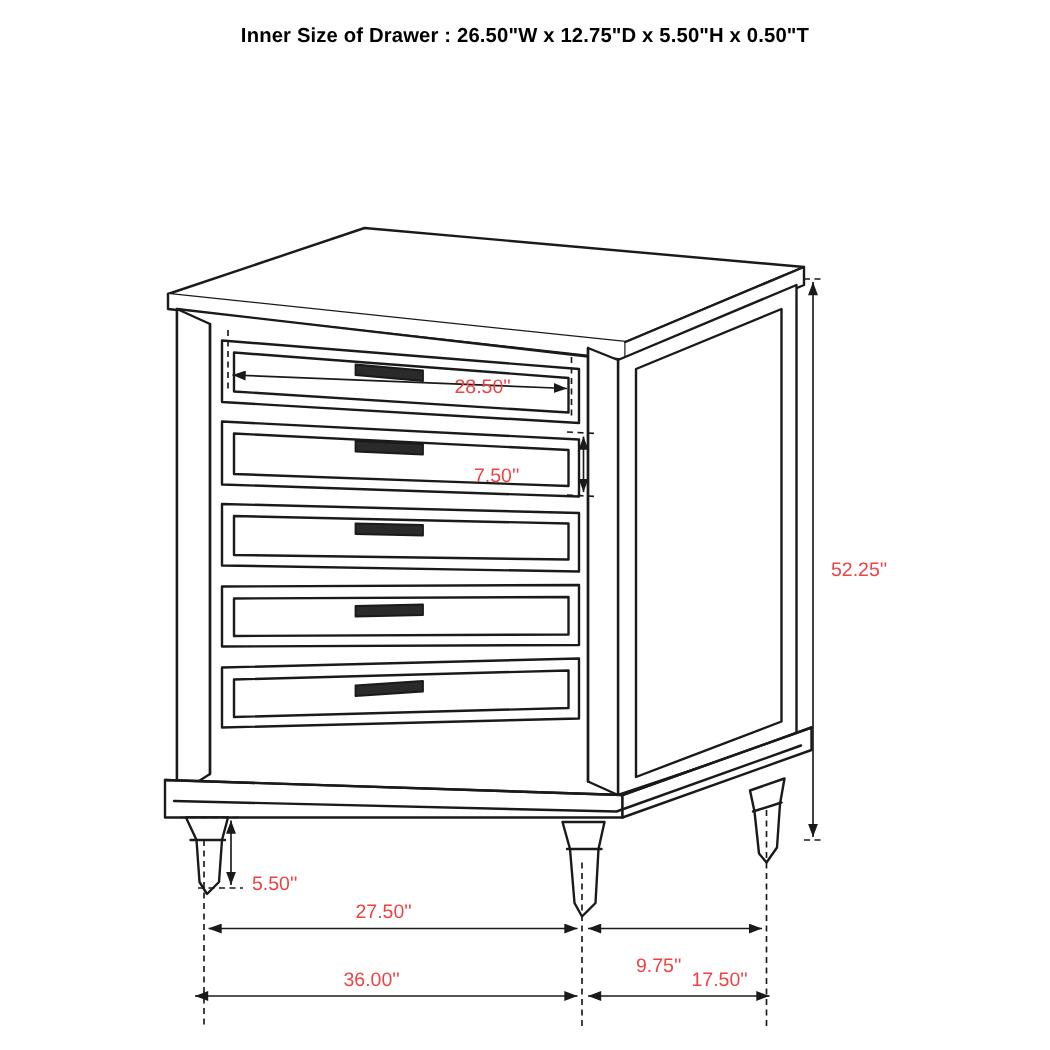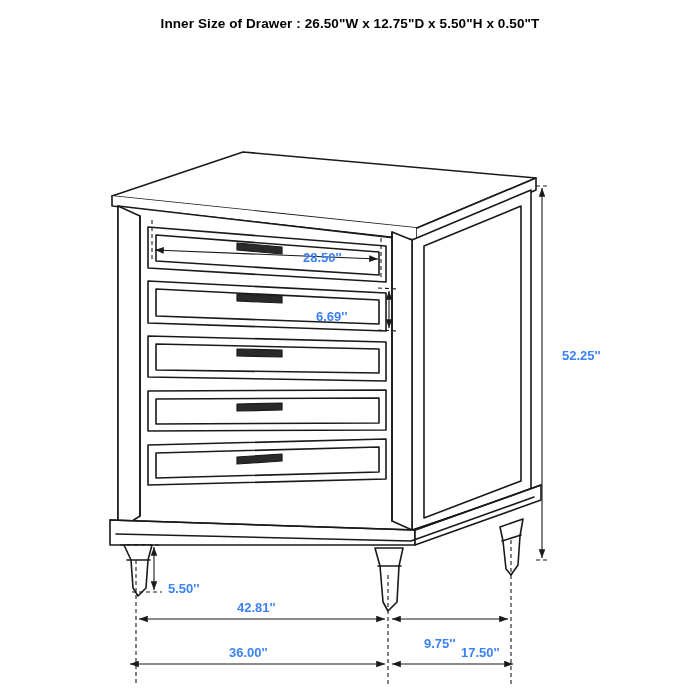--- a/index.html
+++ b/index.html
@@ -34,22 +34,22 @@
   svg.diagram {
     position: absolute;
     top: 0;
     left: 0;
     width: 700px;
     height: 700px;
   }
   .dimlabel {
     position: absolute;
     font-size: 13px;
-    font-weight: bold;
-    color: #3b82f6;
+    font-weight: normal;
+    color: #ef4444;
     white-space: nowrap;
   }
 </style>
 </head>
 <body>
 
 <div id="stage">
 
   <div class="title">Inner Size of Drawer : 26.50"W x 12.75"D x 5.50"H x 0.50"T</div>
 
@@ -165,27 +165,27 @@
       </g>
 
       <g>
         <line x1="392" y1="664" x2="513" y2="664" marker-start="url(#arrStart)" marker-end="url(#arrEnd)"></line>
       </g>
     </g>
   </svg>
 
   <div class="dimlabel" style="left:303px; top:250px;">28.50''</div>
 
-  <div class="dimlabel" style="left:316px; top:309px;">6.69''</div>
+  <div class="dimlabel" style="left:316px; top:309px;">7.50''</div>
 
-  <div class="dimlabel" style="left:554px; top:348px;margin-left:8px;">52.25''</div>
+  <div class="dimlabel" style="left:554px; top:372px;">52.25''</div>
 
   <div class="dimlabel" style="left:168px; top:548px;margin-top:33px;">5.50''</div>
 
-  <div class="dimlabel" style="left:237px; top:600px;">42.81''</div>
+  <div class="dimlabel" style="left:237px; top:600px;">27.50''</div>
 
   <div class="dimlabel" style="left:424px; top:600px;margin-top:36px;">9.75''</div>
 
   <div class="dimlabel" style="left:229px; top:645px;">36.00''</div>
 
   <div class="dimlabel" style="left:425px; top:645px;margin-left:36px;">17.50''</div>
 
 </div>
 
 </body></html>

